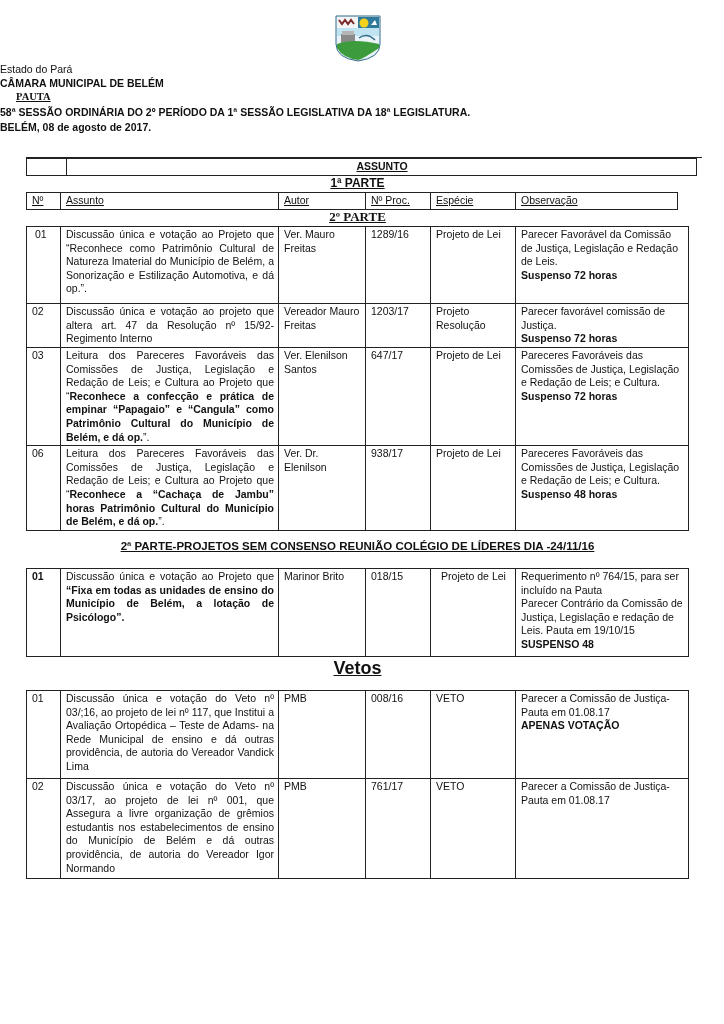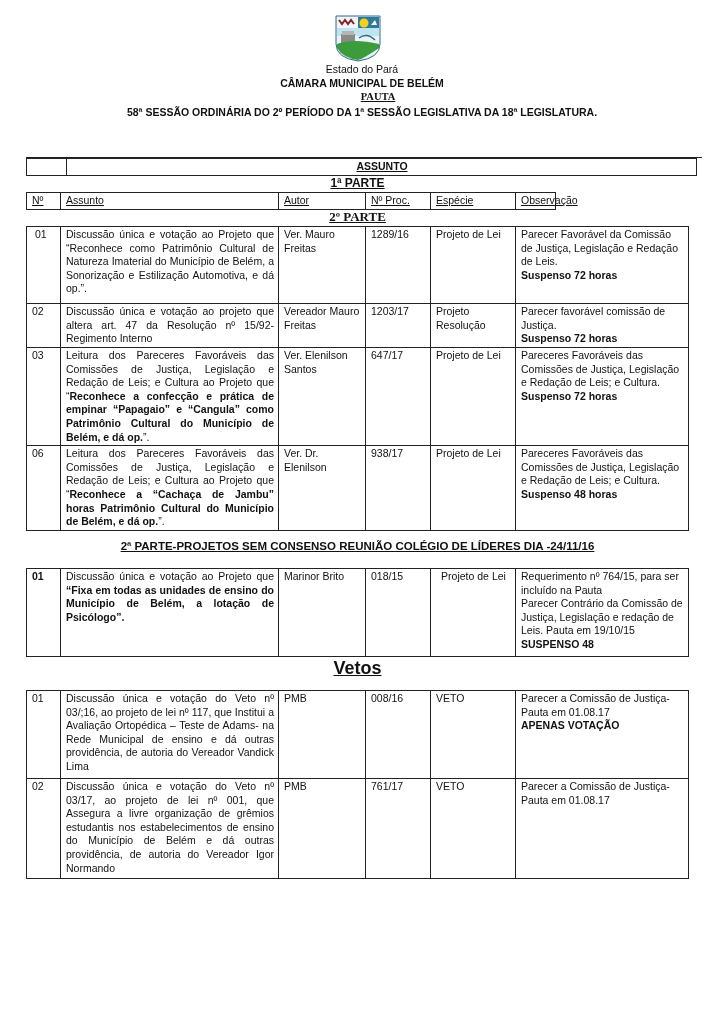--- a/index.html
+++ b/index.html
@@ -6,21 +6,21 @@
   body {
     width: 724px; height: 1024px; position: relative; overflow: hidden;
     font-family: "Liberation Sans", sans-serif; color: #111;
     font-size: 10.5px;
   }
   .page { position: absolute; left: 0; top: 0; width: 724px; height: 1024px; }
 
   .logo {
     position: absolute; left: 333px; top: 14px; width: 50px; height: 48px;
   }
-  .hdr { position: absolute; left: 0; width: 724px; text-align: center; line-height: 14px; }
+  .hdr { position: absolute; left: 0; width: 724px; line-height: 14px; }
   .hdr.state { top: 62px; font-size: 10.5px; font-weight: normal; }
   .hdr.b { font-weight: bold; font-size: 10.5px; }
   .hdr.serif { font-family: "Liberation Serif", serif; margin-left: 16px; }
   .u { text-decoration: underline; }
 
   .section-title {
     position: absolute; left: 26px; width: 663px; text-align: center;
     font-weight: bold; font-size: 12px; text-decoration: underline; line-height: 16px;
   }
 
@@ -58,38 +58,39 @@
     <rect x="8" y="20" width="14" height="10" fill="#8a8a8a"></rect>
     <rect x="9" y="17" width="12" height="4" fill="#b5b5b5"></rect>
     <path d="M4 30 Q20 24 46 30 V34 Q30 45 25 46 Q10 44 4 34 Z" fill="#3c9c3c"></path>
     <path d="M26 24 q8 -6 16 2" stroke="#2e6b8a" stroke-width="1.5" fill="none"></path>
   </svg>
 
   <div class="hdr state">Estado do Pará</div>
   <div class="hdr b" style="top:76px;">CÂMARA MUNICIPAL DE BELÉM</div>
   <div class="hdr b serif u" style="top:90px;">PAUTA</div>
   <div class="hdr b" style="top:105px;">58ª SESSÃO ORDINÁRIA DO 2º PERÍODO DA 1ª SESSÃO LEGISLATIVA DA 18ª LEGISLATURA.</div>
+  <div class="hdr b" style="top:120px;">BELÉM, 08 de agosto de 2017.</div>
 
   <div class="topline"></div>
   <table class="grid" style="left:26px; top:158px; width:671px;">
     <colgroup>
         <col style="width:40px">
         <col>
       </colgroup>
     <tbody>
         <tr class="assunto-head">
       <td style="height:14px;"></td>
       <td>ASSUNTO</td>
     </tr>
   </tbody>
     </table>
 
   <div class="section-title" style="top:175px;">1ª PARTE</div>
 
-  <table class="grid col-head" style="left:26px; top:192px; width:530px;">
+  <table class="grid col-head" style="left:26px; top:192px; width:652px;">
     <colgroup>
       <col style="width:34px">
         <col style="width:218px">
         <col style="width:87px">
         <col style="width:65px">
         <col style="width:85px">
         <col>
     </colgroup>
     <tbody>
         <tr>

